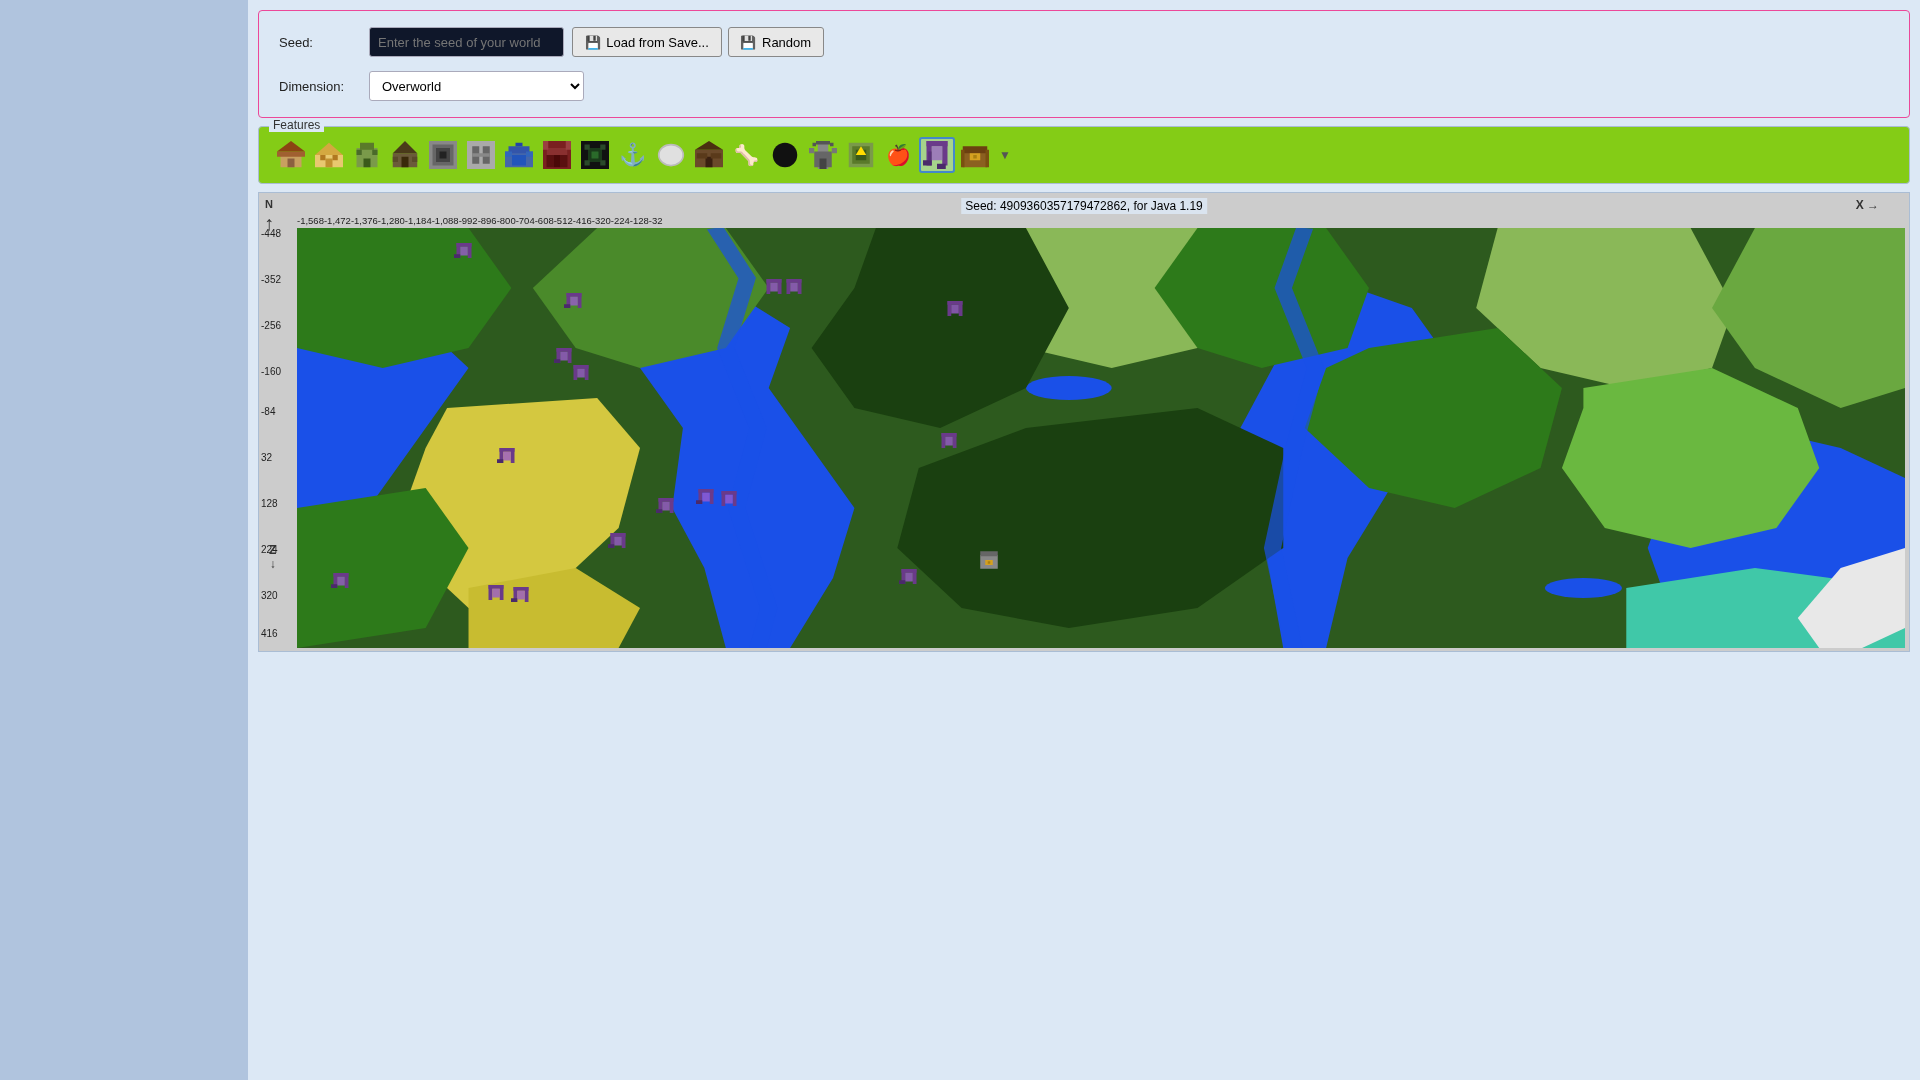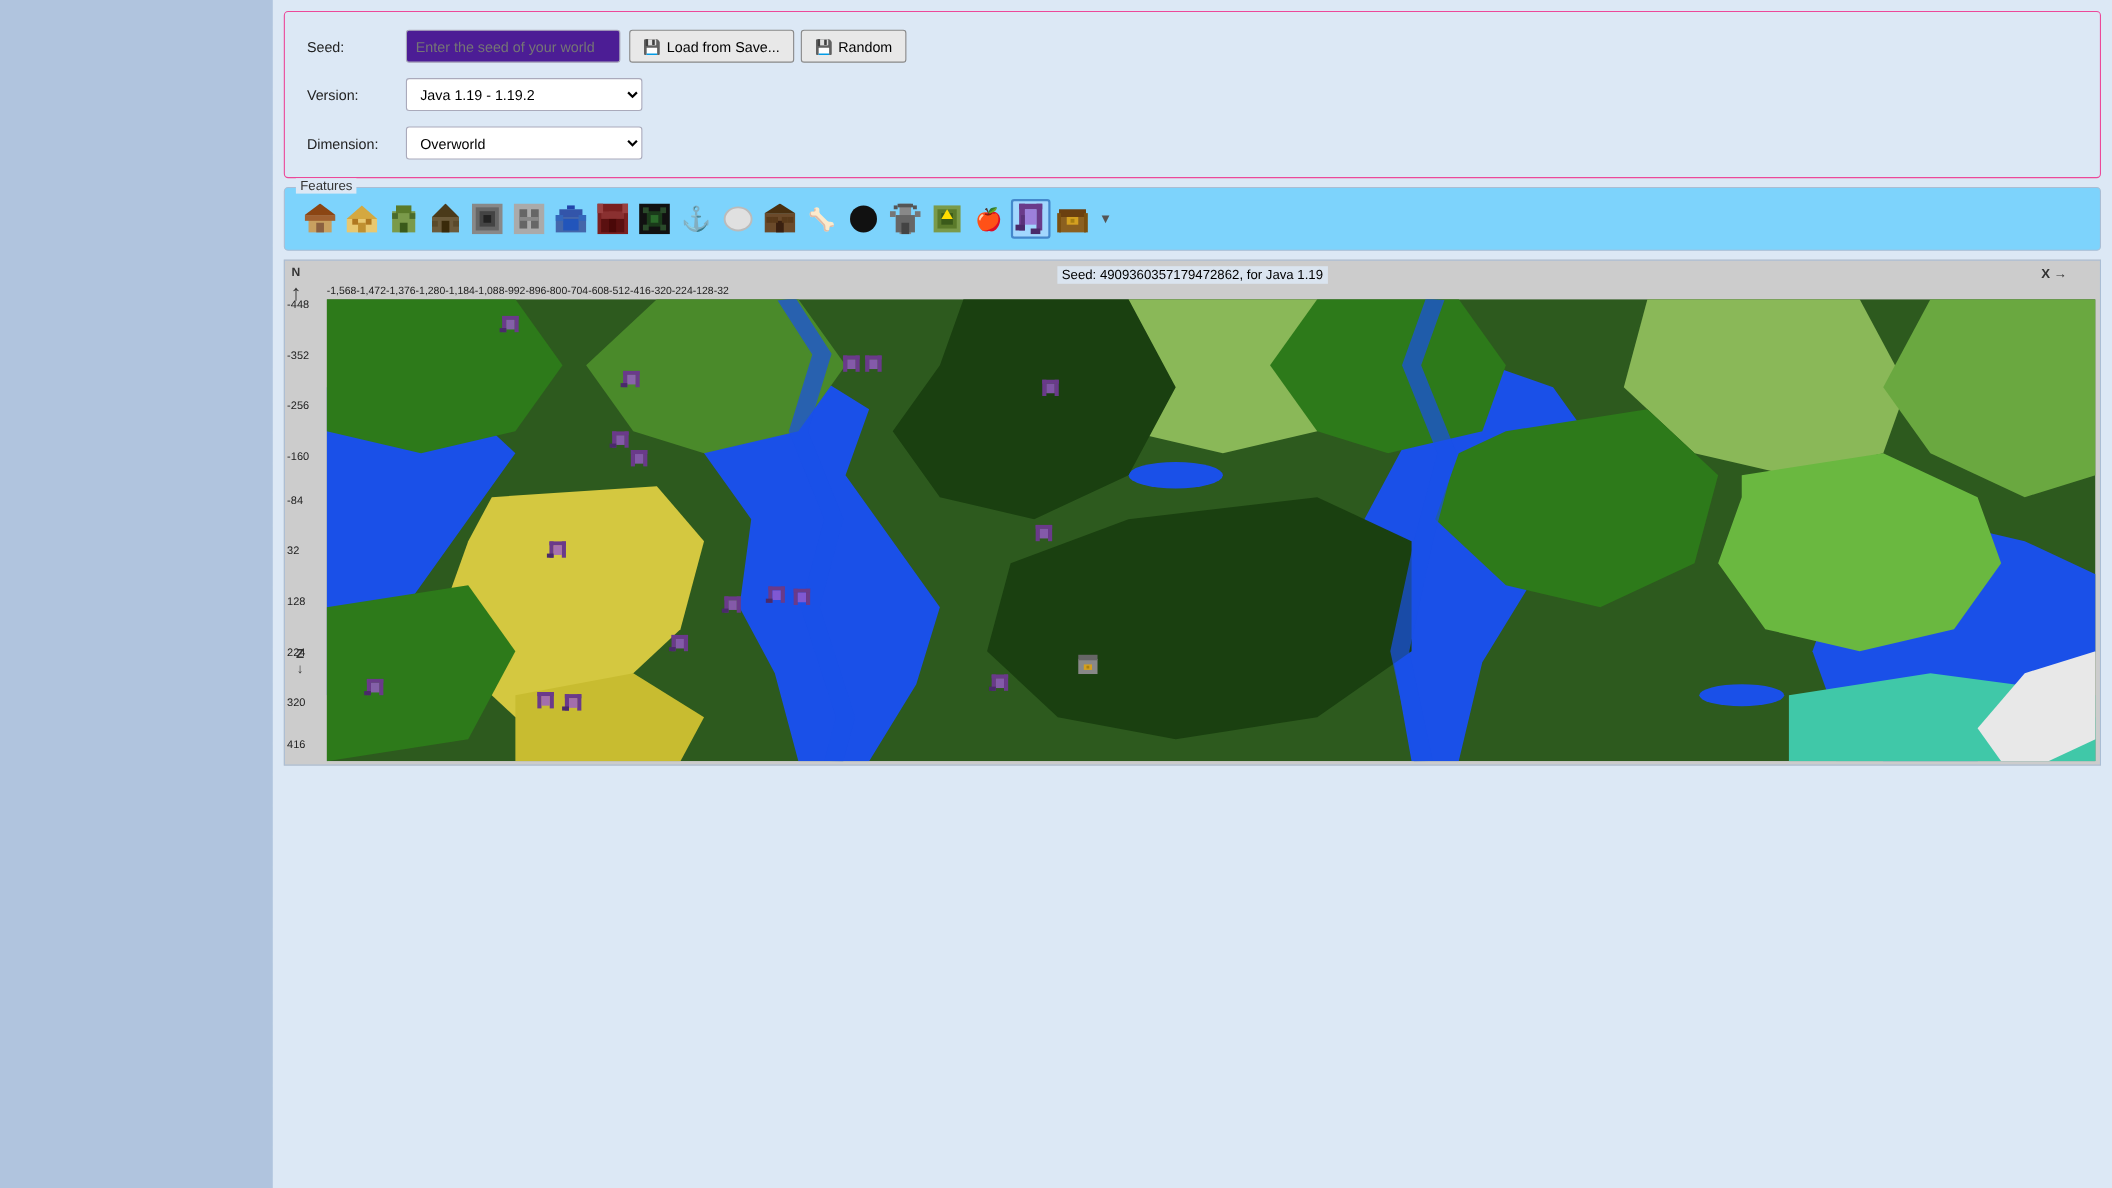--- a/index.html
+++ b/index.html
@@ -71,21 +71,21 @@
       color: #222;
       flex-shrink: 0;
     }
 
     .seed-input {
       width: 195px;
       height: 30px;
       padding: 4px 8px;
       border: 1px solid #aab;
       border-radius: 3px;
-      background: #4c1d95;
+      background: #0f172a;
       font-size: 13px;
       color: #999;
     }
 
     .btn {
       display: inline-flex;
       align-items: center;
       gap: 5px;
       padding: 5px 12px;
       border: 1px solid #888;
@@ -112,21 +112,21 @@
 
     .hint-text {
       text-align: right;
       font-size: 12px;
       color: #444;
       padding: 4px 0;
       margin-bottom: 4px;
     }
 
     .features-section {
-      background-color: #7dd3fc;
+      background-color: #84cc16;
       border: 1px solid #aabdd4;
       border-radius: 4px;
       padding: 10px 14px;
       margin-bottom: 8px;
       position: relative;
     }
 
     .features-legend {
       position: absolute;
       top: -9px;
@@ -210,29 +210,20 @@
       <button class="btn btn-load">
         <span>💾</span>
         <span>Load from Save...</span>
       </button>
       <button class="btn btn-random">
         <span>💾</span>
         <span>Random</span>
       </button>
     </div>
 
-    <div class="form-row">
-      <span class="form-label">Version:</span>
-      <select class="version-select">
-        <option>Java 1.19 - 1.19.2</option>
-        <option>Java 1.18 - 1.18.2</option>
-        <option>Java 1.17.1</option>
-        <option>Java 1.16.5</option>
-      </select>
-    </div>
 
     <div class="form-row">
       <span class="form-label">Dimension:</span>
       <select class="dimension-select">
         <option>Overworld</option>
         <option>Nether</option>
         <option>The End</option>
       </select>
     </div>
   </div>

